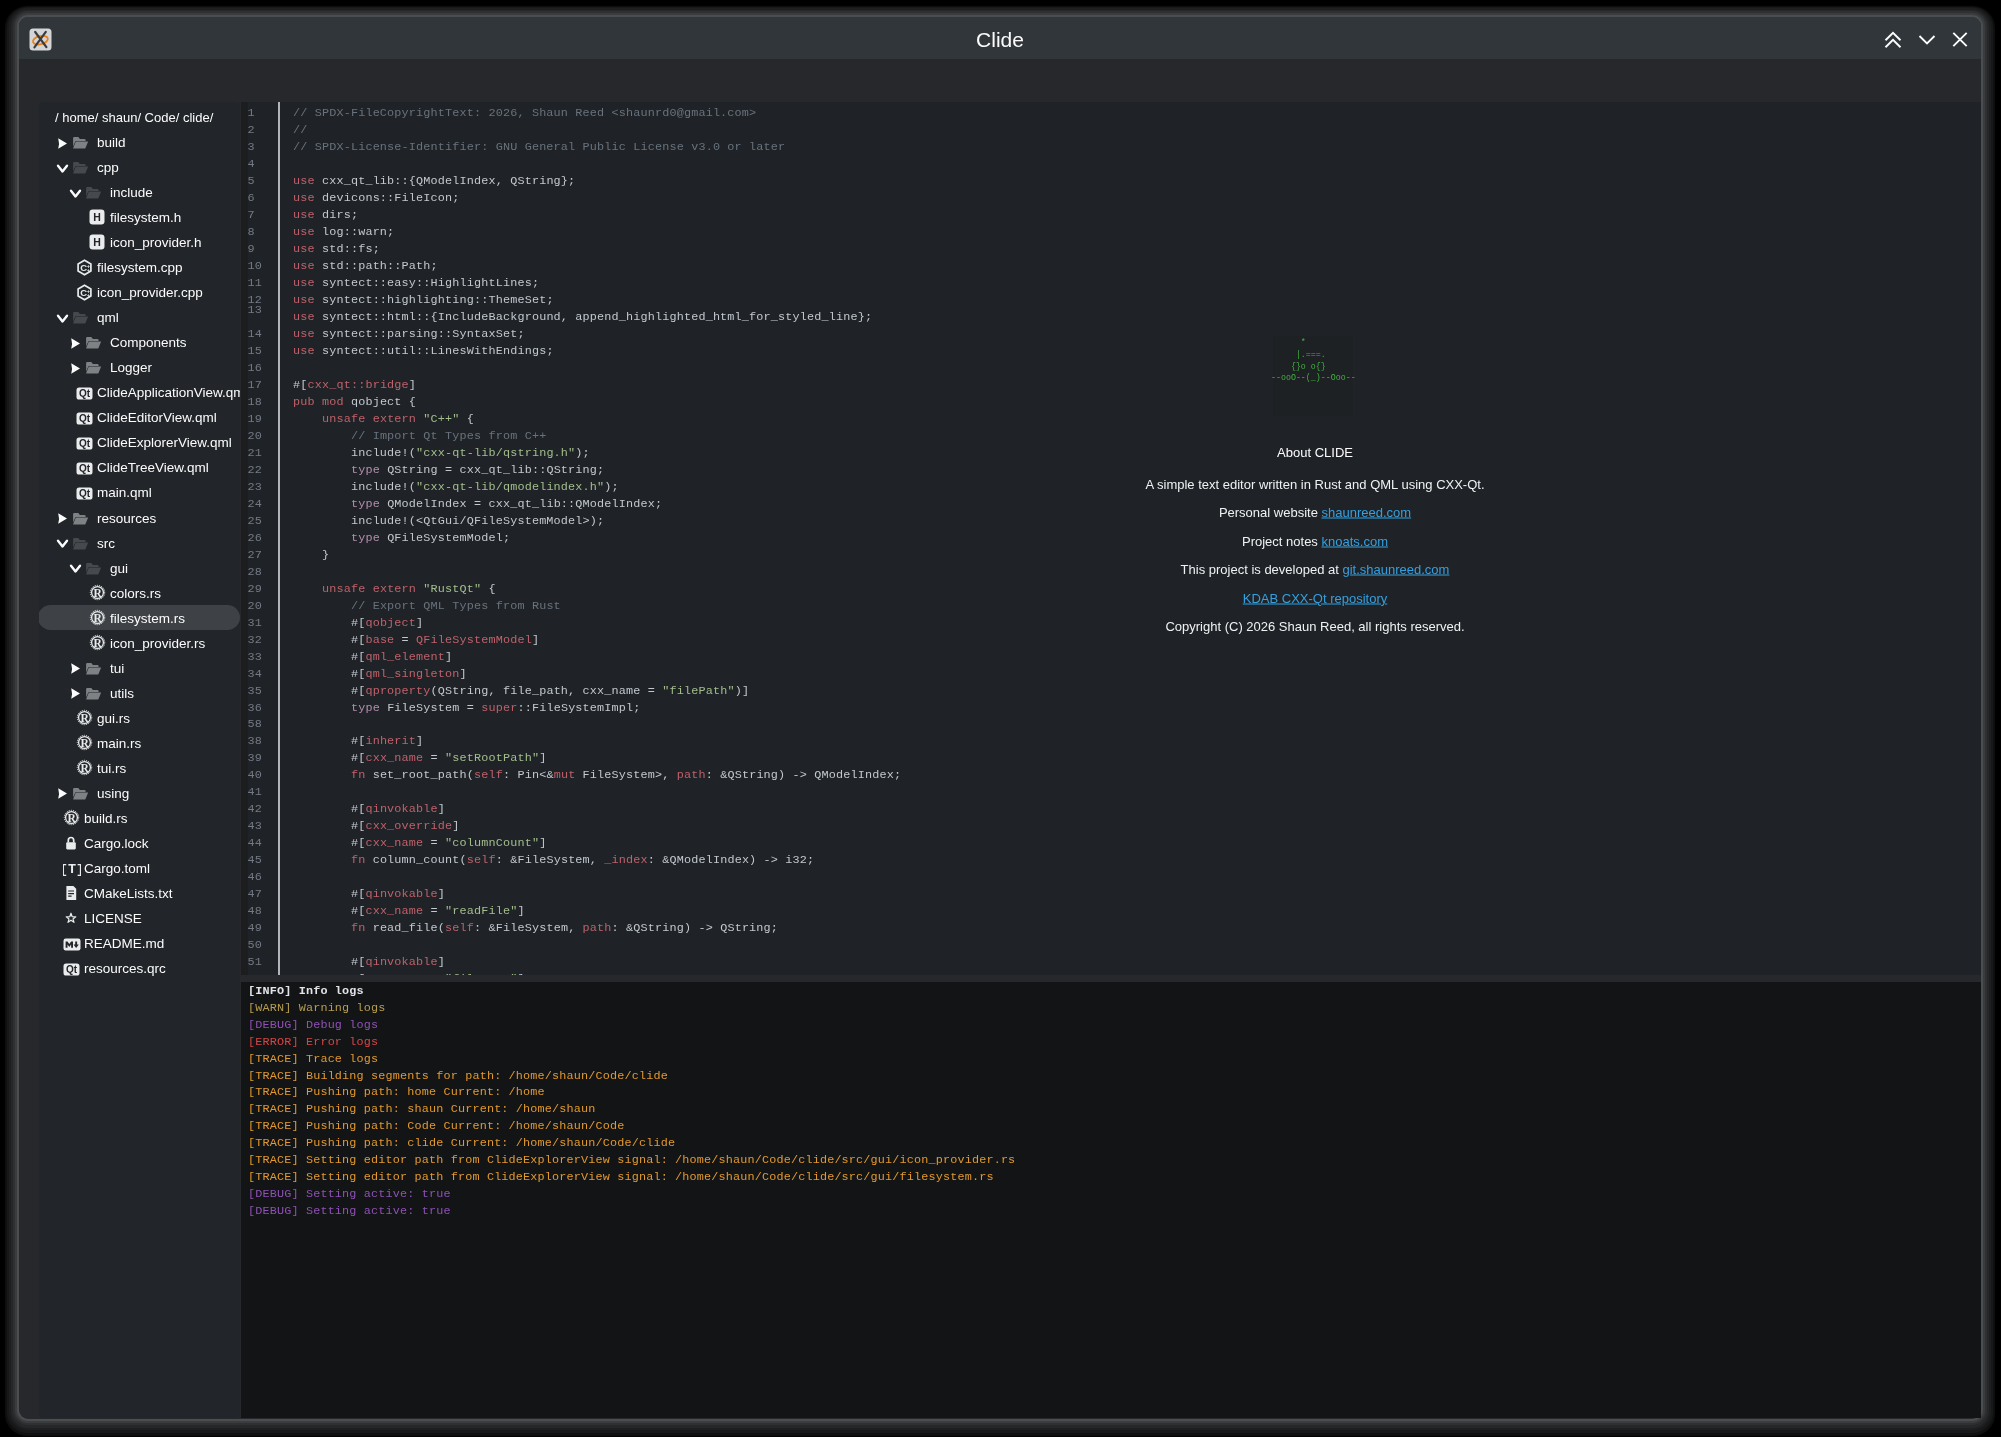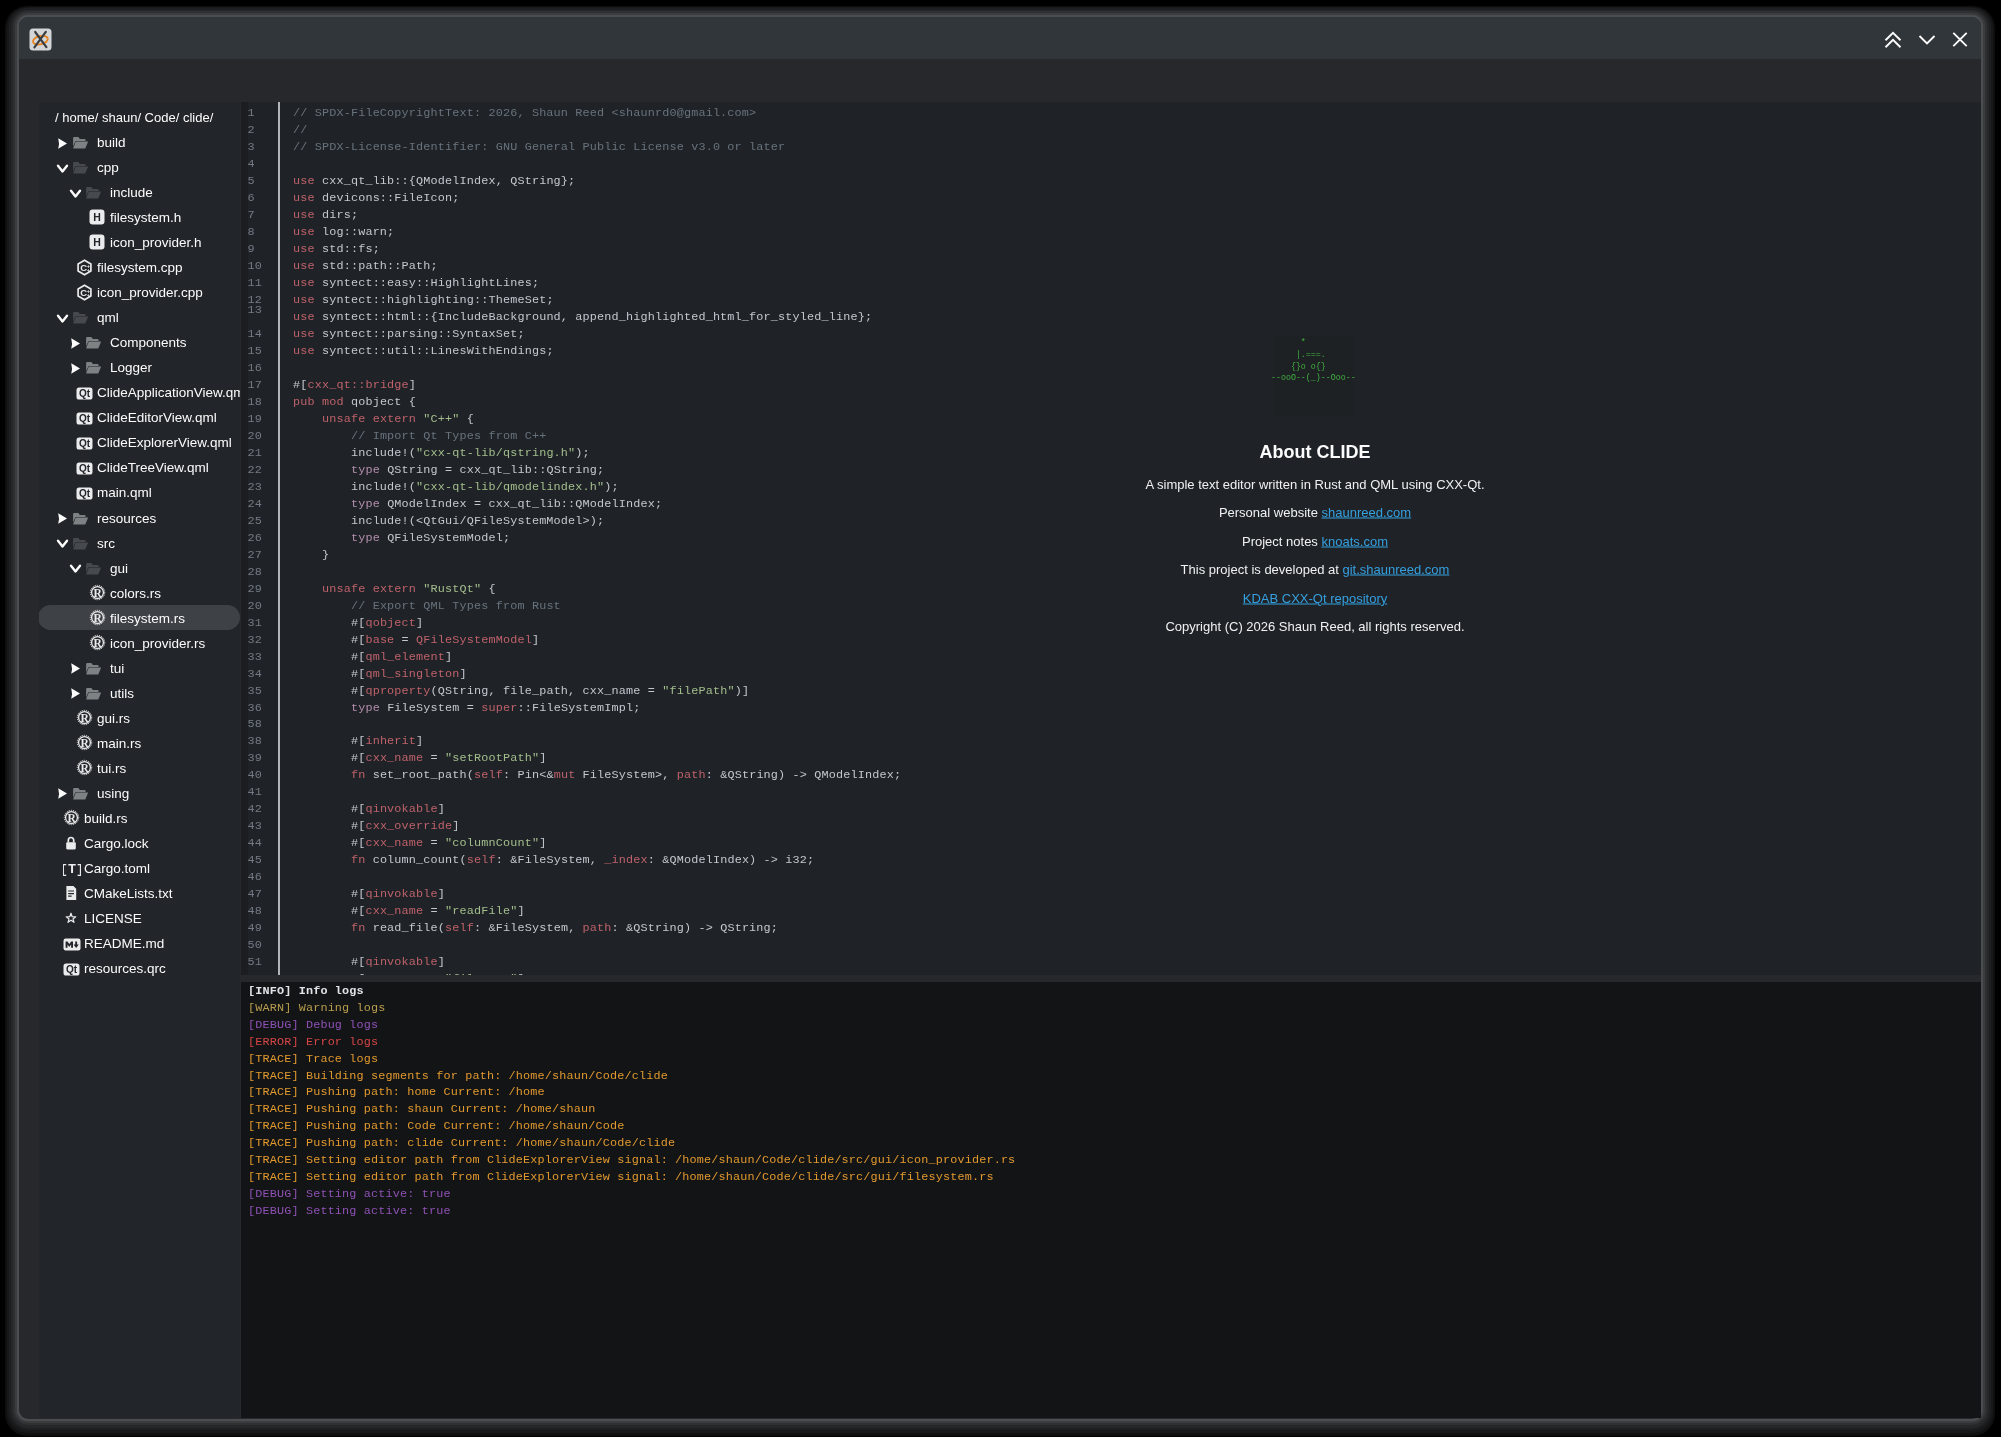--- a/index.html
+++ b/index.html
@@ -29,34 +29,35 @@
 i.r { color:#bf616a; } i.g { color:#a3be8c; } i.p { color:#b48ead; } i.c { color:#68727c;margin-top:12px; }
 .lg.info { color:#e2e4e7; font-weight:bold; }
 .lg.warn { color:#b89d4e; }
 .lg.debug { color:#8f51b5; }
 .lg.error { color:#d64545; }
 .lg.trace { color:#e2992e; }
 .art { position:absolute; font-family:"Liberation Mono", monospace; font-size:8.3px;
   line-height:11.8px; color:#42b340; }
 .ab { position:absolute; left:1023px; width:584px; text-align:center; font-size:13px;
   color:#eff1f2; transform:translateY(-50%); }
-.ab.h { font-weight:bold; font-size:18px; color:#fcfcfc; }
+.ab.h { font-weight:normal; font-size:13px; color:#fcfcfc; }
 .ab a { color:#35a0e0; text-decoration:underline; }
 #menubar { position:absolute; left:0; top:42px; width:100%; height:43px; }
 .mi { position:absolute; top:10px; font-size:13px; color:#fcfcfc; }
 .mi u { text-decoration:underline; text-underline-offset:2px; }
 </style></head>
 <body>
 <div id="win">
   <div id="title-bar"></div>
   <div class="ic" style="left:10px;top:10.5px"><svg width="23" height="23" viewBox="0 0 23 23">
         <rect x="0.5" y="0.5" width="22" height="22" rx="3.5" fill="#d3d5d6"></rect>
         <ellipse cx="11.4" cy="12.2" rx="7.6" ry="4.1" fill="none" stroke="#e8821f" stroke-width="1.8" transform="rotate(-14 11.4 12.2)"></ellipse>
         <path d="M6.2 4 L17.4 19.2 M16.8 3.8 L5.4 19.4" stroke="#3b3e40" stroke-width="2.2" stroke-linecap="round"></path>
       </svg></div>
+<div class="title">Clide</div>
 <div class="ic" style="left:1861px;top:13px"><svg width="96" height="20" viewBox="0 0 96 20">
         <g fill="none" stroke="#fcfcfc" stroke-width="1.9">
           <path d="M5.5 10.2 L13 2.8 L20.5 10.2"></path>
           <path d="M5.5 17.2 L13 9.8 L20.5 17.2"></path>
           <path d="M39.5 6 L47 13.4 L54.5 6"></path>
           <path d="M73.3 2.8 L86.7 16.2 M86.7 2.8 L73.3 16.2"></path>
         </g>
       </svg></div>
 </div>
 <div id="side"></div>

